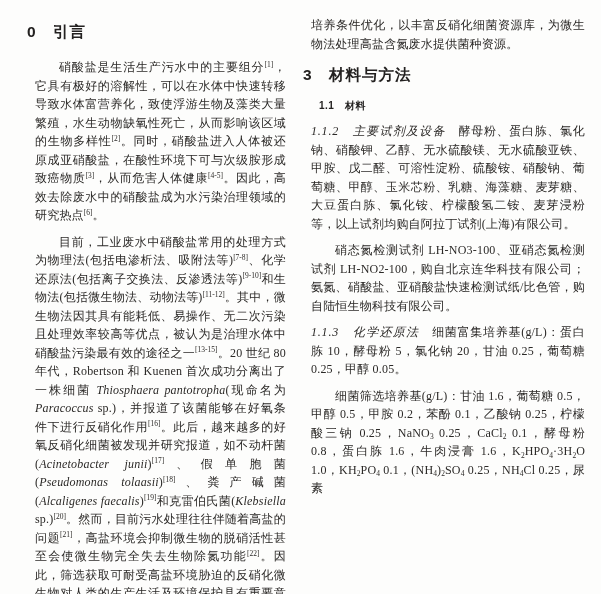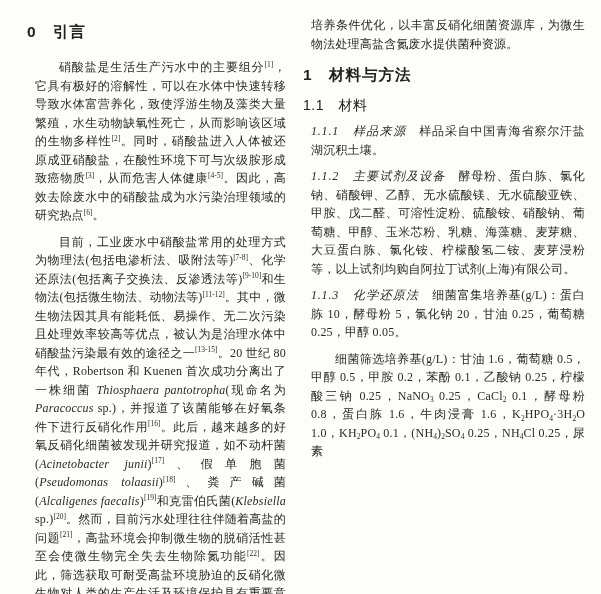--- a/index.html
+++ b/index.html
@@ -24,22 +24,22 @@
   .h1{
     font-family:"Liberation Sans","DejaVu Sans",sans-serif;
     font-weight:700;font-size:15.5px;line-height:20px;
     margin:0 0 12px 0;letter-spacing:1px;color:#232120;
     text-align:left;
   }
   .col-left .h1{margin-top:14px;margin-bottom:16px;}
   .col-right .h1{margin-top:12px;}
   .h2{
     font-family:"Liberation Sans","DejaVu Sans",sans-serif;
-    font-weight:400;font-size:14px;line-height:17px;
-    margin:2px 0 5px 0;letter-spacing:0.5px;color:#232120;
+    font-weight:700;font-size:10px;line-height:17px;
+    margin:2px 0 5px 16px;letter-spacing:0.5px;color:#232120;
     text-align:left;
   }
   .p{margin:8px;}
   .p.indent{text-indent:2em;}
   .sup{
     font-size:7.5px;line-height:0;
     position:relative;top:-4.5px;
     letter-spacing:0;
   }
   .sub{
@@ -55,20 +55,20 @@
 
 <div class="page">
   <div class="col col-left">
       <div class="h1"><span>0　引言</span></div>
       <div class="p indent"><span>硝酸盐是生活生产污水中的主要组分</span><span class="sup">[1]</span><span>，它具有极好的溶解性，可以在水体中快速转移导致水体富营养化，致使浮游生物及藻类大量繁殖，水生动物缺氧性死亡，从而影响该区域的生物多样性</span><span class="sup">[2]</span><span>。同时，硝酸盐进入人体被还原成亚硝酸盐，在酸性环境下可与次级胺形成致癌物质</span><span class="sup">[3]</span><span>，从而危害人体健康</span><span class="sup">[4-5]</span><span>。因此，高效去除废水中的硝酸盐成为水污染治理领域的研究热点</span><span class="sup">[6]</span><span>。</span></div>
       <div class="p indent"><span>目前，工业废水中硝酸盐常用的处理方式为物理法(包括电渗析法、吸附法等)</span><span class="sup">[7-8]</span><span>、化学还原法(包括离子交换法、反渗透法等)</span><span class="sup">[9-10]</span><span>和生物法(包括微生物法、动物法等)</span><span class="sup">[11-12]</span><span>。其中，微生物法因其具有能耗低、易操作、无二次污染且处理效率较高等优点，被认为是治理水体中硝酸盐污染最有效的途径之一</span><span class="sup">[13-15]</span><span>。20 世纪 80 年代，Robertson 和 Kuenen 首次成功分离出了一株细菌 </span><span class="i">Thiosphaera pantotropha</span><span>(现命名为 </span><span class="i">Paracoccus</span><span> sp.)，并报道了该菌能够在好氧条件下进行反硝化作用</span><span class="sup">[16]</span><span>。此后，越来越多的好氧反硝化细菌被发现并研究报道，如不动杆菌(</span><span class="i">Acinetobacter junii</span><span>)</span><span class="sup">[17]</span><span>、假单胞菌(</span><span class="i">Pseudomonas tolaasii</span><span>)</span><span class="sup">[18]</span><span>、粪产碱菌(</span><span class="i">Alcaligenes faecalis</span><span>)</span><span class="sup">[19]</span><span>和克雷伯氏菌(</span><span class="i">Klebsiella</span><span> sp.)</span><span class="sup">[20]</span><span>。然而，目前污水处理往往伴随着高盐的问题</span><span class="sup">[21]</span><span>，高盐环境会抑制微生物的脱硝活性甚至会使微生物完全失去生物除氮功能</span><span class="sup">[22]</span><span>。因此，筛选获取可耐受高盐环境胁迫的反硝化微生物对人类的生产生活及环境保护具有重要意义。</span></div>
       <div class="p indent"><span>本研究从青海省察尔汗盐湖沉积土壤样品中筛选耐盐反硝化细菌，并对该菌株进行生物学鉴定和</span></div>
     </div>
   <div class="col col-right">
       <div class="p"><span>培养条件优化，以丰富反硝化细菌资源库，为微生物法处理高盐含氮废水提供菌种资源。</span></div>
-      <div class="h1"><span>1　材料与方法</span></div>
+      <div class="h1"><span>3　材料与方法</span></div>
       <div class="h2"><span>1.1　材料</span></div>
-      <div class="p"><span class="kai">1.1.1　样品来源</span><span>　样品采自中国青海省察尔汗盐湖沉积土壤。</span></div>
       <div class="p"><span class="kai">1.1.2　主要试剂及设备</span><span>　酵母粉、蛋白胨、氯化钠、硝酸钾、乙醇、无水硫酸镁、无水硫酸亚铁、甲胺、戊二醛、可溶性淀粉、硫酸铵、硝酸钠、葡萄糖、甲醇、玉米芯粉、乳糖、海藻糖、麦芽糖、大豆蛋白胨、氯化铵、柠檬酸氢二铵、麦芽浸粉等，以上试剂均购自阿拉丁试剂(上海)有限公司。</span></div>
+      <div class="p indent"><span>硝态氮检测试剂 LH-NO3-100、亚硝态氮检测试剂 LH-NO2-100，购自北京连华科技有限公司；氨氮、硝酸盐、亚硝酸盐快速检测试纸/比色管，购自陆恒生物科技有限公司。</span></div>
       <div class="p"><span class="kai">1.1.3　化学还原法</span><span>　细菌富集培养基(g/L)：蛋白胨 10，酵母粉 5，氯化钠 20，甘油 0.25，葡萄糖 0.25，甲醇 0.05。</span></div>
       <div class="p indent"><span>细菌筛选培养基(g/L)：甘油 1.6，葡萄糖 0.5，甲醇 0.5，甲胺 0.2，苯酚 0.1，乙酸钠 0.25，柠檬酸三钠 0.25，NaNO</span><span class="sub">3</span><span> 0.25，CaCl</span><span class="sub">2</span><span> 0.1，酵母粉 0.8，蛋白胨 1.6，牛肉浸膏 1.6，K</span><span class="sub">2</span><span>HPO</span><span class="sub">4</span><span>·3H</span><span class="sub">2</span><span>O 1.0，KH</span><span class="sub">2</span><span>PO</span><span class="sub">4</span><span> 0.1，(NH</span><span class="sub">4</span><span>)</span><span class="sub">2</span><span>SO</span><span class="sub">4</span><span> 0.25，NH</span><span class="sub">4</span><span>Cl 0.25，尿素</span></div>
     </div>
 </div>
 
 </body></html>

